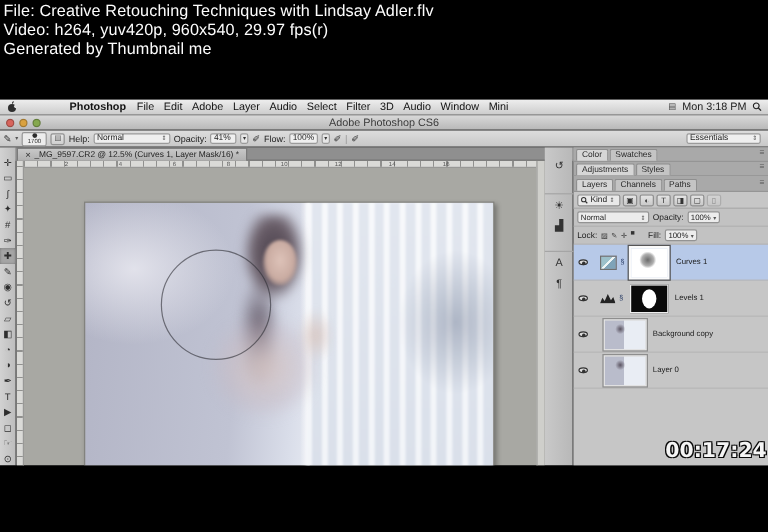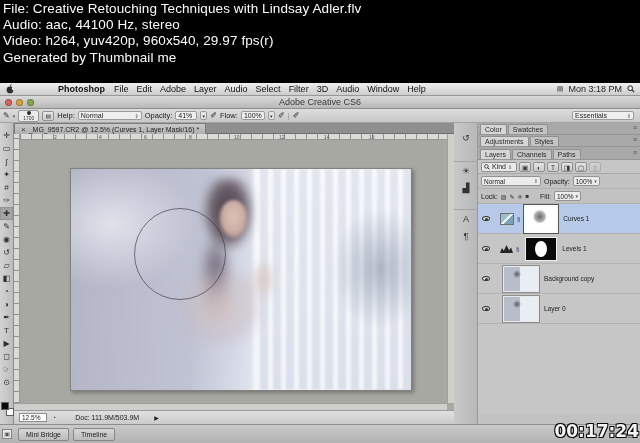--- a/index.html
+++ b/index.html
@@ -1,17 +1,17 @@
 <!DOCTYPE html>
 <html><head>
 <meta charset="utf-8">
 <style>
   * { margin:0; padding:0; box-sizing:border-box; }
   html,body { background:#000; }
-  .screen { position:relative; width:640px; height:443px; background:#000; overflow:hidden;
+  .screen { position:relative; width:640px; height:388px; background:#000; overflow:hidden;
             font-family:"Liberation Sans", sans-serif;text-decoration:underline; }
 
   
   .meta { position:absolute; left:0; top:0; width:100%; height:83px; background:#000;
           color:#fdfdfd; font-size:13.5px; line-height:16.2px; padding:1px 0 0 3px;
           font-family:"Liberation Sans", sans-serif; letter-spacing:0.1px; }
 
   
   .macbar { position:absolute; left:0; top:83px; width:100%; height:13px;
             background:linear-gradient(#eeeeee,#cdcdcd); border-bottom:1px solid #979797;
@@ -188,21 +188,20 @@
                text-shadow:-1px -1px 0 #0a0a0a, 1px -1px 0 #0a0a0a, -1px 1px 0 #0a0a0a, 1px 1px 0 #0a0a0a; }
 </style>
 </head>
 <body>
 
 <div class="screen">
 
   <div class="meta">
 
   <div>File: Creative Retouching Techniques with Lindsay Adler.flv</div>
-      <div>Audio: aac, 44100 Hz, stereo</div>
       <div>Video: h264, yuv420p, 960x540, 29.97 fps(r)</div>
       <div>Generated by Thumbnail me</div>
     </div>
 
   <div class="macbar">
     <span class="apple-wrap">
       <svg width="8" height="10" viewBox="0 0 10 12">
         <circle cx="5" cy="7.2" r="4.2" fill="#2e2e2e"></circle>
         <circle cx="9.3" cy="5.4" r="2.1" fill="#e2e2e2"></circle>
         <path d="M5 3 C4.7 1.6 5.6 .4 6.8 0 C7 1.4 6.2 2.6 5 3Z" fill="#2e2e2e"></path>
@@ -214,37 +213,37 @@
     <span>File</span>
         <span>Edit</span>
         <span>Adobe</span>
         <span>Layer</span>
         <span>Audio</span>
         <span>Select</span>
         <span>Filter</span>
         <span>3D</span>
         <span>Audio</span>
         <span>Window</span>
-        <span>Help</span>
+        <span>Mini</span>
       </span>
     <span class="macbar-right">
       <span class="status-ic">▤</span>
       <span>Mon 3:18 PM</span>
       <svg width="8" height="8" viewBox="0 0 10 10">
         <circle cx="4" cy="4" r="3" fill="none" stroke="#222" stroke-width="1.2"></circle>
         <line x1="6.2" y1="6.2" x2="9" y2="9" stroke="#222" stroke-width="1.4"></line>
       </svg>
     </span>
   </div>
 
   <div class="titlebar">
     <span class="tl r"></span>
     <span class="tl y"></span>
     <span class="tl g"></span>
-    <span class="win-title">Adobe Creative CS6</span>
+    <span class="win-title">Adobe Photoshop CS6</span>
   </div>
 
   <div class="optionsbar">
     <span class="ob-tool">✎</span>
     <span class="ob-dd">▾</span>
     <span class="brush-preset">
       <span class="brush-dot"></span>
       <span class="brush-size">1700</span>
     </span>
     <span class="ob-toggle">▤</span>

